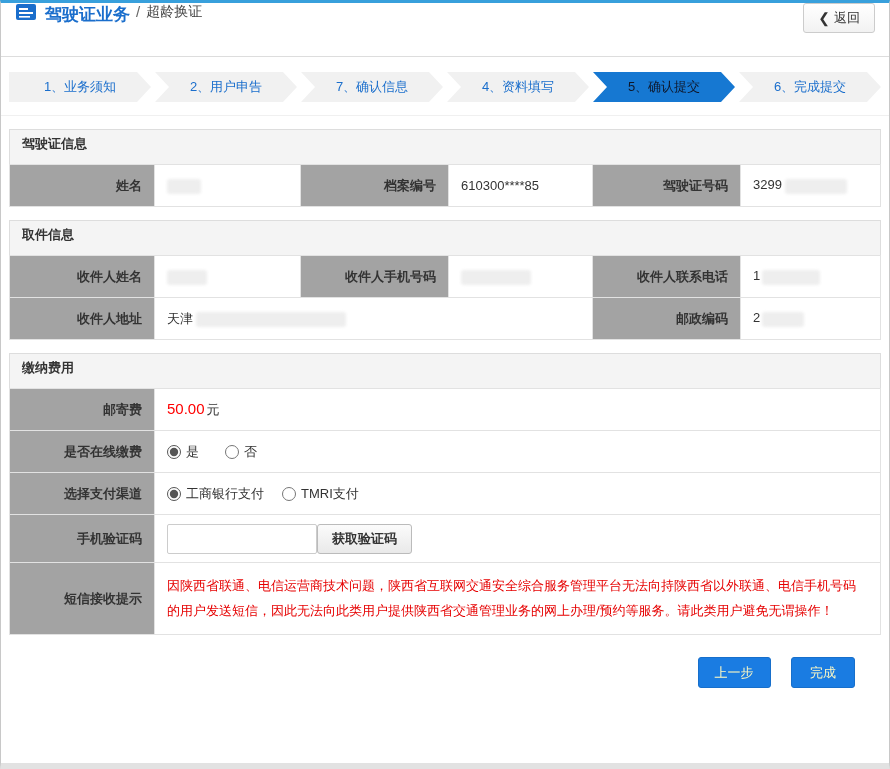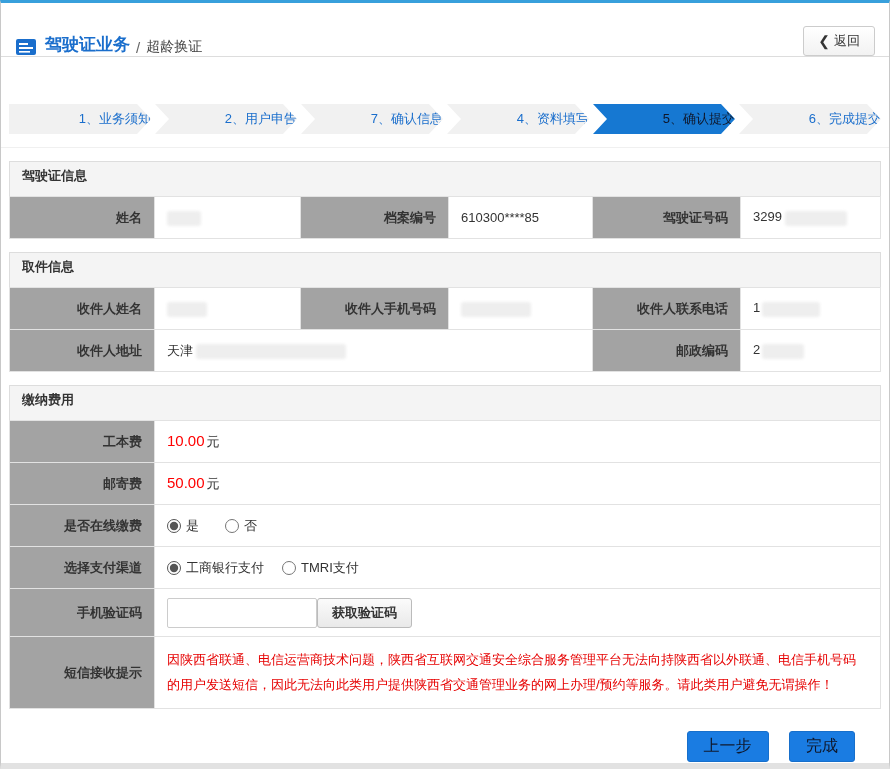--- a/index.html
+++ b/index.html
@@ -4,44 +4,43 @@
 <style>
   * { box-sizing: border-box; margin: 0; padding: 0; }
   body { background: #fff; font-family: "Liberation Sans", "DejaVu Sans", sans-serif; }
   .page {
     width: 890px; height: 769px; position: relative; overflow: hidden;
     background: #fff; border: 1px solid #c8c8c8;
     border-top: 3px solid #38a0dc; border-bottom: 6px solid #e2e2e2;
   }
   
   .header {
-    height: 54px; display: flex; align-items: flex-end; padding: 0 14px;
+    height: 54px; display: flex; align-items: flex-start; padding: 0 14px;
     border-bottom: 1px solid #ddd;
   }
   .header .biz-icon { display: inline-flex; margin-right: 8px; }
   .header .title { color: #1a6ecc; font-size: 17px; font-weight: bold; }
   .header .divider { color: #666; font-size: 15px; margin: 0 6px; }
   .header .subtitle { color: #444; font-size: 14px; }
   .back-btn {
     margin-left: auto; height: 30px; padding: 0 14px; cursor: pointer;
     background: linear-gradient(#ffffff, #f2f2f2); border: 1px solid #ccc;
     border-radius: 3px; font-size: 13px; color: #333; display: inline-flex;
     align-items: center; gap: 4px; font-family: inherit;
   }
   .back-btn .chev { font-size: 14px; font-weight: bold; color: #333; }
   
   .steps {
     display: flex; padding: 15px 8px 13px; border-bottom: 1px solid #f0f0f0;
   }
   .step {
-    flex: 1; height: 30px; line-height: 30px; text-align: right;
+    flex: 1; height: 30px; line-height: 30px; text-align: center;
     font-size: 13px; color: #1a6ecc; background: #f1f1f1; cursor: pointer;
     margin-right: 4px;
     clip-path: polygon(0 0, calc(100% - 14px) 0, 100% 50%, calc(100% - 14px) 100%, 0 100%, 14px 50%);
-    margin-top: 32px;
   }
   .step:first-child {
     clip-path: polygon(0 0, calc(100% - 14px) 0, 100% 50%, calc(100% - 14px) 100%, 0 100%);
   }
   .step:last-child { margin-right: 0; }
   .step.active { background: #1678d2; color: #0f172a; }
   
   .section { margin: 13px 8px 0; }
   .section-title {
     height: 36px; line-height: 28px; padding: 0 12px; background: #f4f4f4;
@@ -74,21 +73,21 @@
     border: 1px solid #bbb; border-radius: 3px; font-size: 13px; font-weight: bold;
     color: #333; cursor: pointer; font-family: inherit;
   }
   td.notice-cell { padding: 12px; }
   .notice-text { color: #e60000; font-size: 13px; line-height: 1.85; }
   
   .footer { text-align: right; padding: 22px 34px 0 0; }
   .btn-primary {
     height: 31px; min-width: 64px; padding: 0 16px; margin-left: 16px;
     background: #1a7ce2; border: 1px solid #176fcb; border-radius: 3px;
-    color: #0f172a; font-size: 16px; cursor: pointer; font-family: inherit;
+    color: #fef9c3; font-size: 13px; cursor: pointer; font-family: inherit;
   }
 </style>
 </head>
 <body>
 
 <div class="page">
 
   <div class="header">
     <span class="biz-icon">
       <svg width="22" height="18" viewBox="0 0 22 18">
@@ -171,26 +170,20 @@
   </div>
 
   <div class="section">
     <div class="section-title">缴纳费用</div>
     <table class="info">
       <colgroup>
           <col style="width:145px">
           <col>
         </colgroup>
       <tbody>
-          <tr>
-        <td class="lbl">工本费</td>
-        <td class="val">
-          <span class="fee-amount">10.00</span><span class="fee-unit">元</span>
-        </td>
-      </tr>
       <tr>
         <td class="lbl">邮寄费</td>
         <td class="val">
           <span class="fee-amount">50.00</span><span class="fee-unit">元</span>
         </td>
       </tr>
       <tr>
         <td class="lbl">是否在线缴费</td>
         <td class="val">
           <span class="radio-group">

